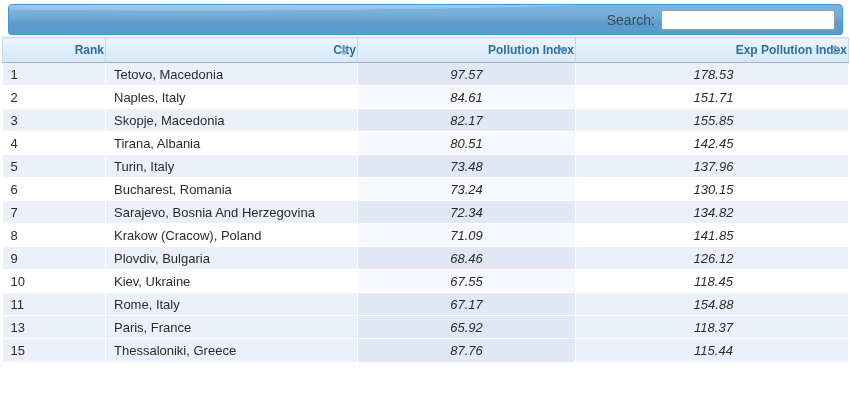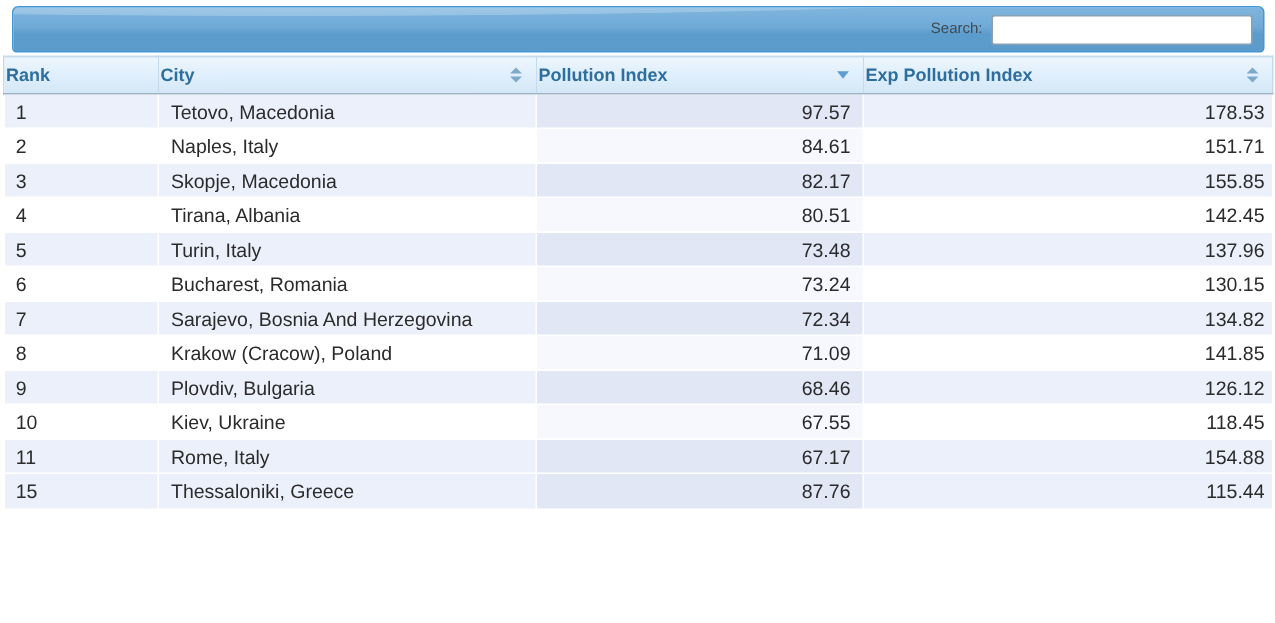--- a/index.html
+++ b/index.html
@@ -20,21 +20,21 @@
     border-radius: 4px 4px 3px 3px;
     background:
       radial-gradient(140% 170% at 22% -75%, rgba(255,255,255,0.42) 0%, rgba(255,255,255,0.22) 55%, rgba(255,255,255,0) 56%),
       linear-gradient(to bottom, #7fb5de 0%, #6faad7 45%, #5c9ccc 60%, #5c9ccc 100%);
     display: flex;
     align-items: center;
     justify-content: flex-end;
     padding-right: 7px;
   }
   .search-label {
-    font-size: 10px;
+    font-size: 14px;
     color: #3d4a53;
     margin-right: 6px;
   }
   .search-input {
     width: 174px; height: 20px;
     border: 1px solid #8aa2b3;
     border-radius: 2px;
     background: #ffffff;
     font: 12px "Liberation Sans", sans-serif;
     padding: 0 4px;
@@ -54,21 +54,21 @@
   col.col-1 { width: 252px; }
   col.col-2 { width: 218px; }
   col.col-3 { width: 273px; }
 
   thead th {
     position: relative;
     height: 25px;
     font-size: 12px;
     font-weight: bold;
     color: var(--header-text, #2e6e9e);
-    text-align: left;
+    text-align: right;
     background: linear-gradient(to bottom, #ecf5fd 0%, #dfeffc 50%, #d4e7f6 100%);
     border: 1px solid var(--header-border, #c5dbec);
     border-bottom: 1px solid #9fb4c4;
     cursor: pointer;
     user-select: none;
   }
 
   .sort-icon {
     position: absolute;
     right: 9px; top: 50%;
@@ -96,21 +96,21 @@
   }
 
   tbody td {
     height: 23px;
     padding: 0 8px;
     border-top: 1px solid #ffffff;
     border-right: 1px solid rgba(255,255,255,0.9);
     white-space: nowrap;
     overflow: hidden;
   }
-  tbody td.num { text-align: right; }
+  tbody td.num { text-align: center; font-style: italic; }
   tbody td.col-3 { padding-right: 5px; }
   tr.odd  td { background: var(--row-odd, #ecf0fa); }
   tr.odd  td.sorted { background: var(--row-odd-sorted, #e2e7f5); }
   tr.even td { background: #ffffff; }
   tr.even td.sorted { background: var(--row-even-sorted, #f6f8fd); }
 </style>
 </head>
 <body>
 
 <div class="toolbar">
@@ -195,20 +195,26 @@
           <td class="col-2 num sorted">67.55</td>
           <td class="col-3 num">118.45</td>
         </tr>
         <tr class="odd">
           <td class="col-0">11</td>
           <td class="col-1">Rome, Italy</td>
           <td class="col-2 num sorted">67.17</td>
           <td class="col-3 num">154.88</td>
         </tr>
         <tr class="odd">
+          <td class="col-0">13</td>
+          <td class="col-1">Paris, France</td>
+          <td class="col-2 num sorted">65.92</td>
+          <td class="col-3 num">118.37</td>
+        </tr>
+        <tr class="odd">
           <td class="col-0">15</td>
           <td class="col-1">Thessaloniki, Greece</td>
           <td class="col-2 num sorted">87.76</td>
           <td class="col-3 num">115.44</td>
         </tr>
       </tbody>
   </table>
 </div>
 
 </body></html>

